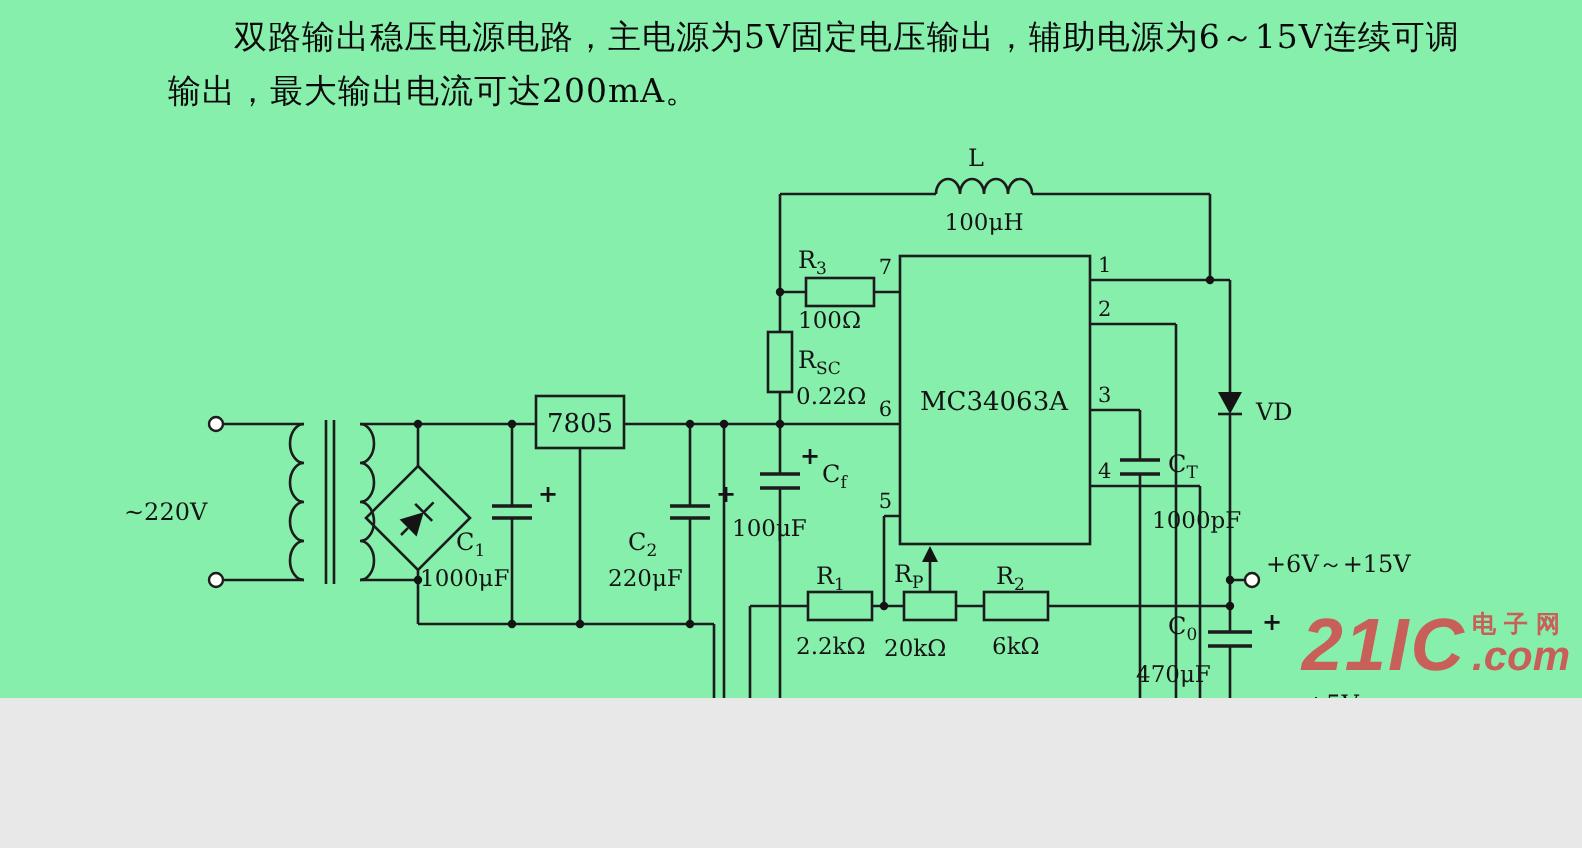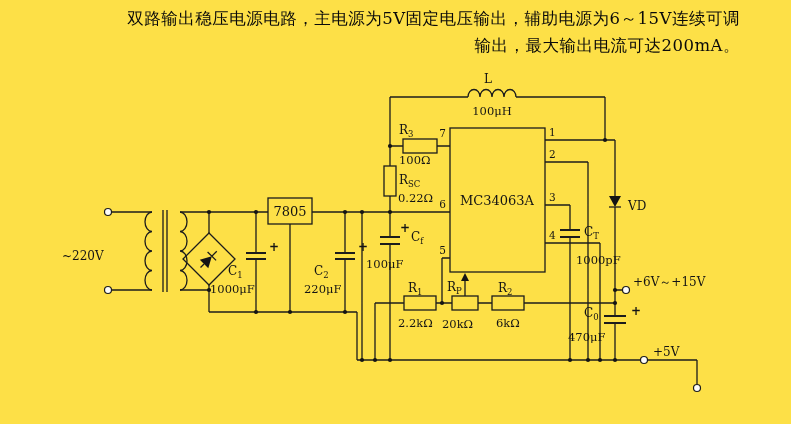--- a/index.html
+++ b/index.html
@@ -1,17 +1,17 @@
 <!DOCTYPE html>
 <html><head>
 <meta charset="utf-8">
 <style>
   html,body{margin:0;padding:0;background:#e8e8e8;}
-  #page{position:relative;width:791px;height:424px;background:#fde047;overflow:hidden;
-        font-family:"DejaVu Serif",serif;text-align:right;}
+  #page{position:relative;width:791px;height:349px;background:#86efac;overflow:hidden;
+        font-family:"DejaVu Serif",serif;}
   #desc{position:absolute;left:84px;top:6px;width:656px;font-size:16.5px;line-height:1.62;
         color:#0a0a0a;text-indent:2em;letter-spacing:0.5px;}
   svg{position:absolute;left:0;top:0;}
   svg text{font-family:"DejaVu Serif",serif;fill:#141414;font-size:12px;}
   .val{font-size:11.5px;}
   .sub{font-size:8.5px;}
   .pin{font-size:10.5px;}
   .boxlbl{font-size:13px;}
   .plus{font-size:12px;font-weight:bold;}
   .wire{stroke:#1c1c1c;stroke-width:1.3;fill:none;}
@@ -172,14 +172,21 @@
 
     <text class="pin" text-anchor="end" x="446" y="137">7</text>
     <text class="pin" text-anchor="end" x="446" y="208">6</text>
     <text class="pin" text-anchor="end" x="446" y="254">5</text>
     <text class="pin" x="549" y="136">1</text>
     <text class="pin" x="549" y="158">2</text>
     <text class="pin" x="549" y="201">3</text>
     <text class="pin" x="549" y="239">4</text>
   </svg>
 
+  <div id="wm">
+    <span class="brand">21IC</span>
+    <span class="col">
+      <span class="site">电子网</span>
+      <span class="tld">.com</span>
+    </span>
+  </div>
 
 </div>
 
 </body></html>

